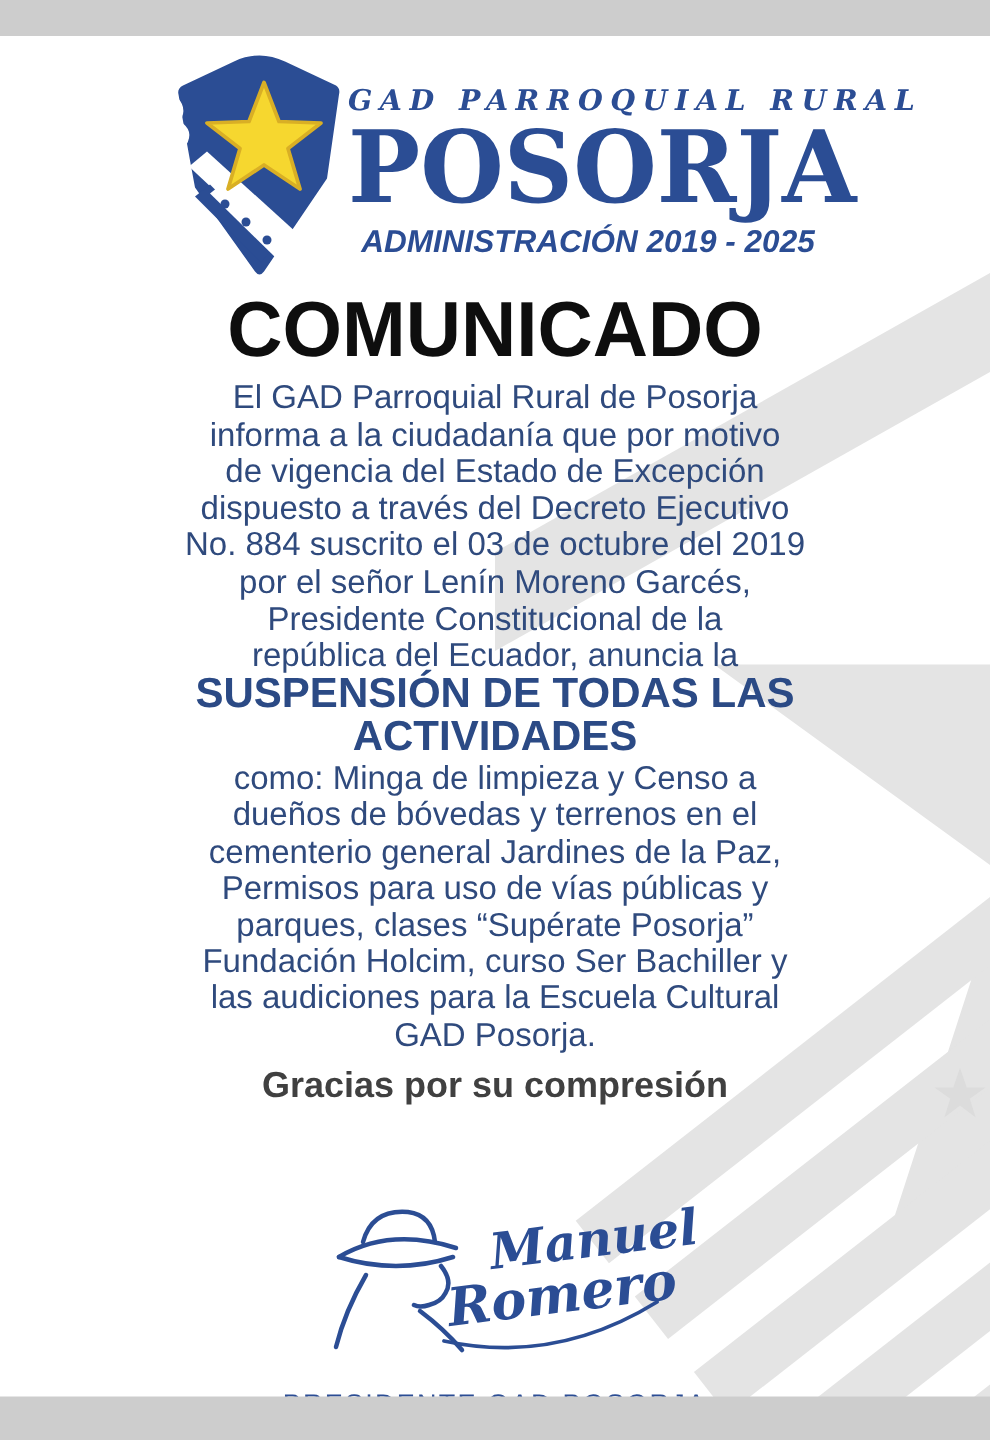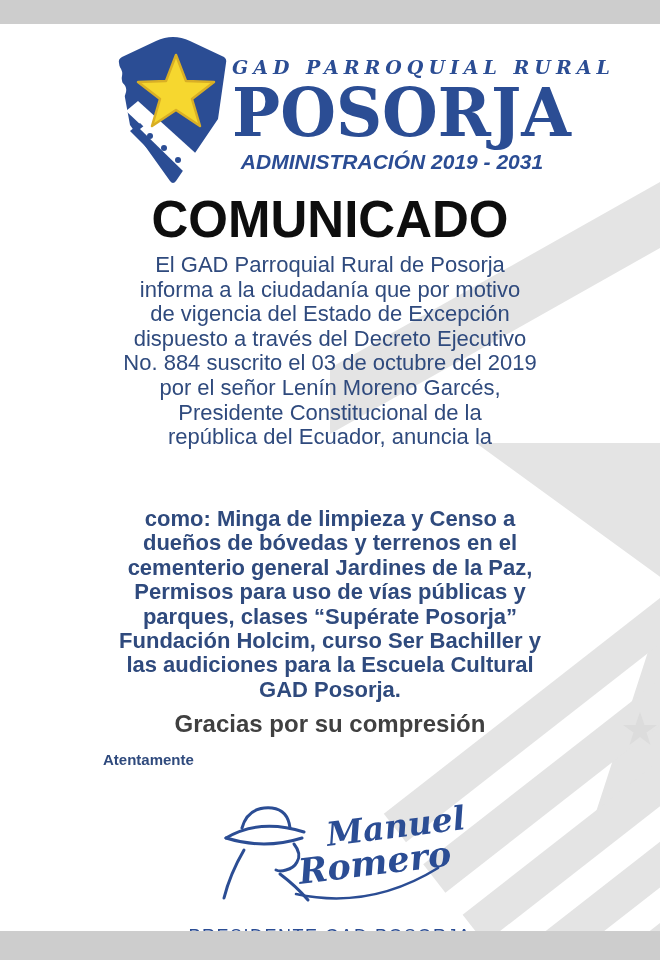--- a/index.html
+++ b/index.html
@@ -120,21 +120,21 @@
     font-size: 28px;
     line-height: 29px;
     color: #2b4a85;
   }
   .details {
     position: absolute;
     left: 50px;
     top: 507px;
     width: 560px;
     text-align: center;
-    font-weight: bold;
+    font-weight: normal;
     font-size: 22px;
     line-height: 24.4px;
     color: #2f4a7d;
   }
   .thanks {
     position: absolute;
     left: 50px;
     top: 710px;
     width: 560px;
     text-align: center;
@@ -213,45 +213,46 @@
         <circle cx="48" cy="115" r="3"></circle>
         <circle cx="62" cy="127" r="3"></circle>
       </g>
 
       <path fill="#f6d72f" stroke="#d9af25" stroke-width="2.5" stroke-linejoin="round" d="M60,22 L70,48 L98,49 L76,66 L84,93 L60,77 L36,93 L44,66 L22,49 L50,48 Z"></path>
     </svg>
 
     <div class="brand">
       <div class="brand-top">GAD PARROQUIAL RURAL</div>
       <div class="brand-name">POSORJA</div>
-      <div class="brand-sub">ADMINISTRACIÓN 2019 - 2031</div>
+      <div class="brand-sub">ADMINISTRACIÓN 2019 - 2025</div>
     </div>
 
     <div class="headline">COMUNICADO</div>
 
     <div class="intro prewrap">El GAD Parroquial Rural de Posorja
 informa a la ciudadanía que por motivo
 de vigencia del Estado de Excepción
 dispuesto a través del Decreto Ejecutivo
 No. 884 suscrito el 03 de octubre del 2019
 por el señor Lenín Moreno Garcés,
 Presidente Constitucional de la
 república del Ecuador, anuncia la</div>
+    <div class="emphasis prewrap">SUSPENSIÓN DE TODAS LAS
+ACTIVIDADES</div>
     <div class="details prewrap">como: Minga de limpieza y Censo a
 dueños de bóvedas y terrenos en el
 cementerio general Jardines de la Paz,
 Permisos para uso de vías públicas y
 parques, clases “Supérate Posorja”
 Fundación Holcim, curso Ser Bachiller y
 las audiciones para la Escuela Cultural
 GAD Posorja.</div>
     <div class="thanks">Gracias por su compresión</div>
 
     <div class="closing">
-      <div>Atentamente</div>
     </div>
 
     <svg class="signature" viewBox="0 0 270 108" aria-hidden="true">
       <g stroke="#2b4d94" stroke-width="3" fill="none" stroke-linecap="round">
 
         <path d="M42,30 Q48,8 72,10 Q88,12 90,30"></path>
 
         <path d="M26,40 Q60,20 104,34"></path>
         <path d="M26,40 Q64,52 102,40"></path>
 

